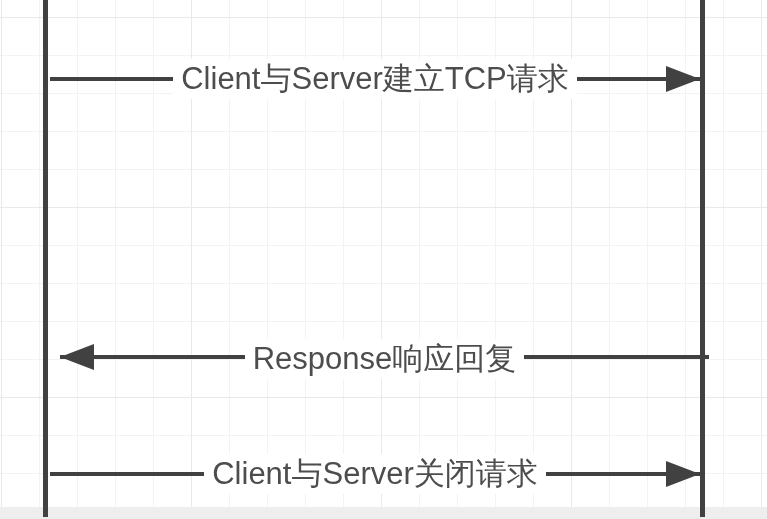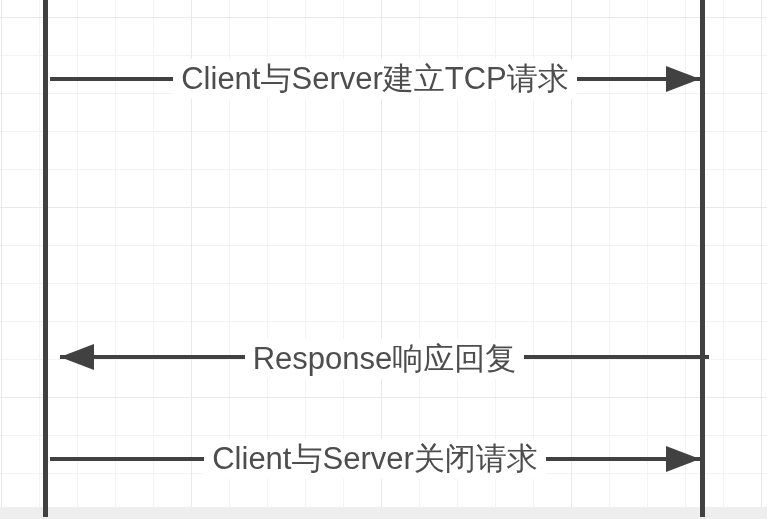--- a/index.html
+++ b/index.html
@@ -103,19 +103,19 @@
     <div class="label">Client与Server建立TCP请求</div>
   </div>
 
 
   <div class="message dir-left" style="left:60px; width:649px; top:335px;align-items:flex-end;">
     <div class="line"></div>
     <div class="head"></div>
     <div class="label">Response响应回复</div>
   </div>
 
-  <div class="message dir-right" style="left:50px; width:650px; top:437px;">
+  <div class="message dir-right" style="left:50px; width:650px; top:452px;">
     <div class="line"></div>
     <div class="head"></div>
     <div class="label">Client与Server关闭请求</div>
   </div>
 
 </div>
 
 </body></html>

